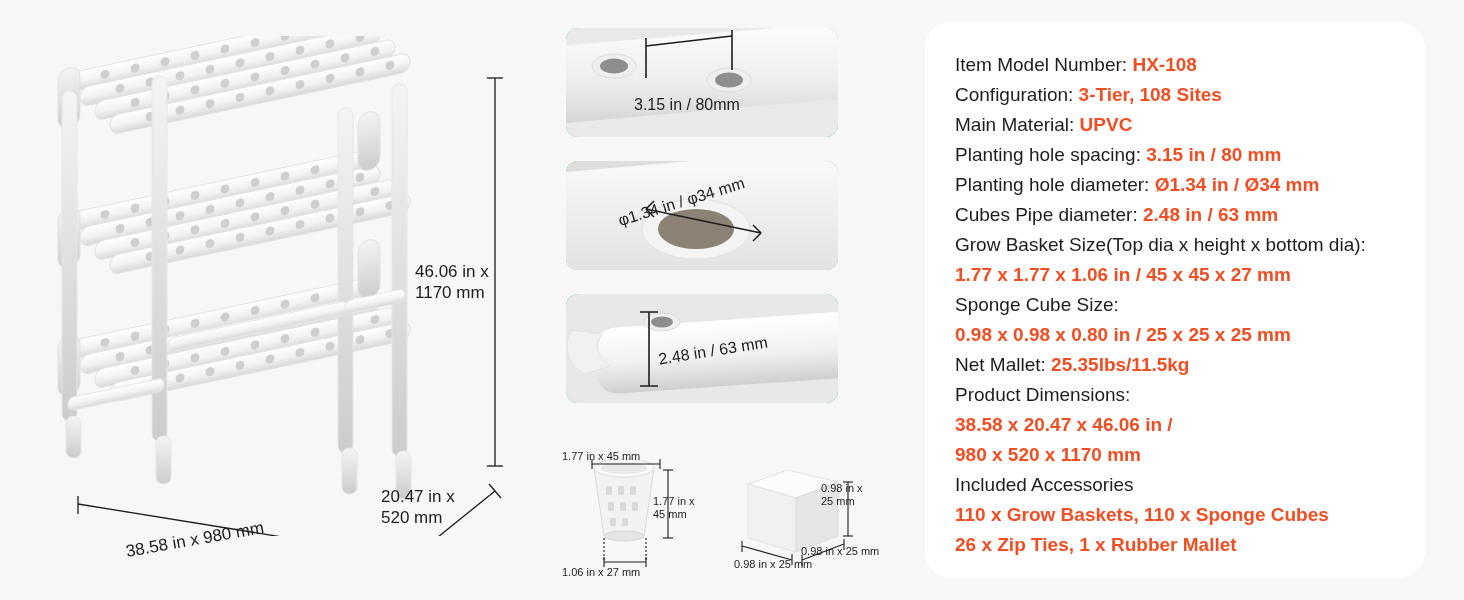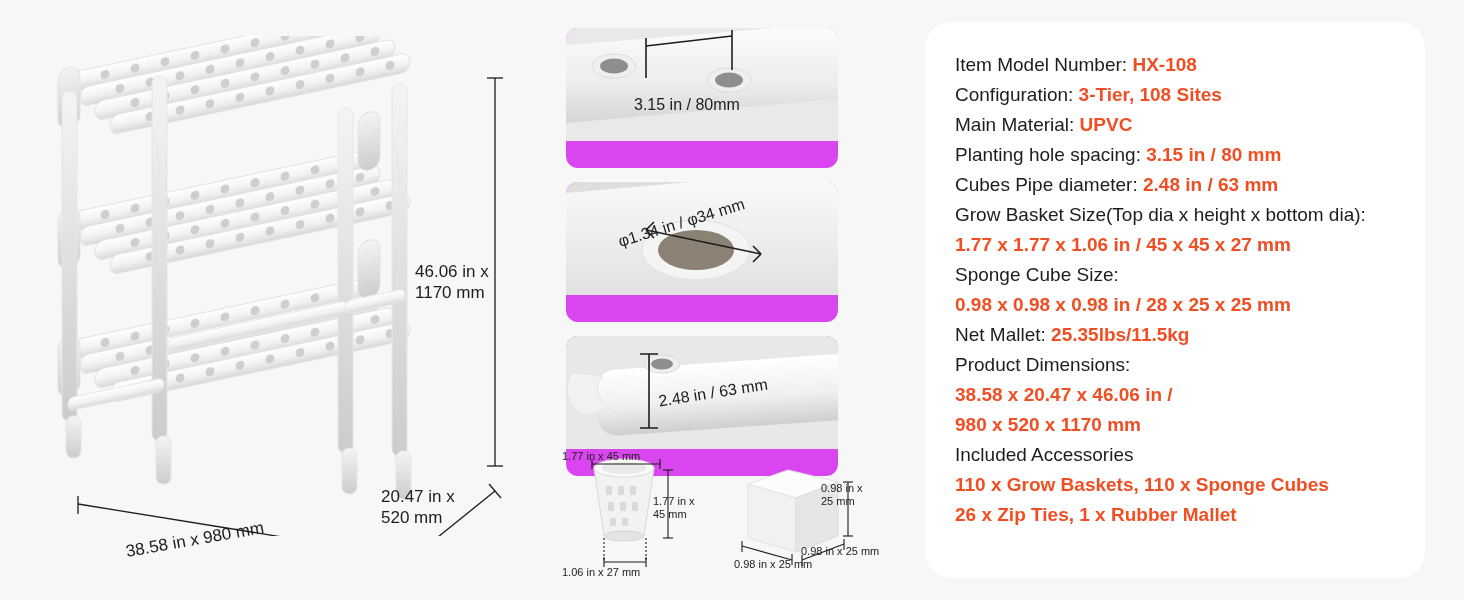--- a/index.html
+++ b/index.html
@@ -40,25 +40,25 @@
 
   
   .detail-col {
     position: absolute;
     left: 566px; top: 28px;
     width: 340px;
   }
   .photo {
     position: relative;
     width: 272px;
-    height: 140px;
+    height: 109px;
     border-radius: 12px;
     overflow: hidden;
-    margin-bottom: 14px;
-    background: #d946ef;
+    margin-bottom: 24px;
+    background: #22c55e;
   }
   .photo .cap {
     position: absolute;
     font-size: 16px;
     color: #1d1d1d;
     font-family: "Liberation Sans", sans-serif;
     white-space: nowrap;
   }
   .cap-1 { left: 68px; top: 68px; }
   .cap-2 { left: 50px; top: 32px; transform: rotate(-17deg); }
@@ -492,25 +492,26 @@
     <div class="part-label pl-cube-b1">0.98 in x 25 mm</div>
     <div class="part-label pl-cube-b2">0.98 in x 25 mm</div>
   </div>
 
   <div class="spec-card">
     <div class="spec-list" id="spec-list">
         <div class="spec-line"><span class="k">Item Model Number: </span><span class="v" style="color: rgb(240, 78, 35); font-weight: bold;">HX-108</span></div>
         <div class="spec-line"><span class="k">Configuration: </span><span class="v" style="color: rgb(240, 78, 35); font-weight: bold;">3-Tier, 108 Sites</span></div>
         <div class="spec-line"><span class="k">Main Material: </span><span class="v" style="color: rgb(240, 78, 35); font-weight: bold;">UPVC</span></div>
         <div class="spec-line"><span class="k">Planting hole spacing: </span><span class="v" style="color: rgb(240, 78, 35); font-weight: bold;">3.15 in / 80 mm</span></div>
+        <div class="spec-line"><span class="k">Planting hole diameter: </span><span class="v" style="color: rgb(240, 78, 35); font-weight: bold;">Ø1.34 in / Ø34 mm</span></div>
         <div class="spec-line"><span class="k">Cubes Pipe diameter: </span><span class="v" style="color: rgb(240, 78, 35); font-weight: bold;">2.48 in / 63 mm</span></div>
         <div class="spec-line"><span class="k">Grow Basket Size(Top dia x height x bottom dia):</span></div>
         <div class="spec-line value-only"><span class="" style="color: rgb(240, 78, 35); font-weight: bold;">1.77 x 1.77 x 1.06 in / 45 x 45 x 27 mm</span></div>
         <div class="spec-line"><span class="k">Sponge Cube Size:</span></div>
-        <div class="spec-line value-only"><span class="" style="color: rgb(240, 78, 35); font-weight: bold;">0.98 x 0.98 x 0.98 in / 28 x 25 x 25 mm</span></div>
+        <div class="spec-line value-only"><span class="" style="color: rgb(240, 78, 35); font-weight: bold;">0.98 x 0.98 x 0.80 in / 25 x 25 x 25 mm</span></div>
         <div class="spec-line"><span class="k">Net Mallet: </span><span class="v" style="color: rgb(240, 78, 35); font-weight: bold;">25.35lbs/11.5kg</span></div>
         <div class="spec-line"><span class="k">Product Dimensions:</span></div>
         <div class="spec-line value-only"><span class="" style="color: rgb(240, 78, 35); font-weight: bold;">38.58 x 20.47 x 46.06 in /</span></div>
         <div class="spec-line value-only"><span class="" style="color: rgb(240, 78, 35); font-weight: bold;">980 x 520 x 1170 mm</span></div>
         <div class="spec-line"><span class="k">Included Accessories</span></div>
         <div class="spec-line value-only"><span class="" style="color: rgb(240, 78, 35); font-weight: bold;">110 x Grow Baskets, 110 x Sponge Cubes</span></div>
         <div class="spec-line value-only"><span class="" style="color: rgb(240, 78, 35); font-weight: bold;">26 x Zip Ties, 1 x Rubber Mallet</span></div>
       </div>
   </div>
 

